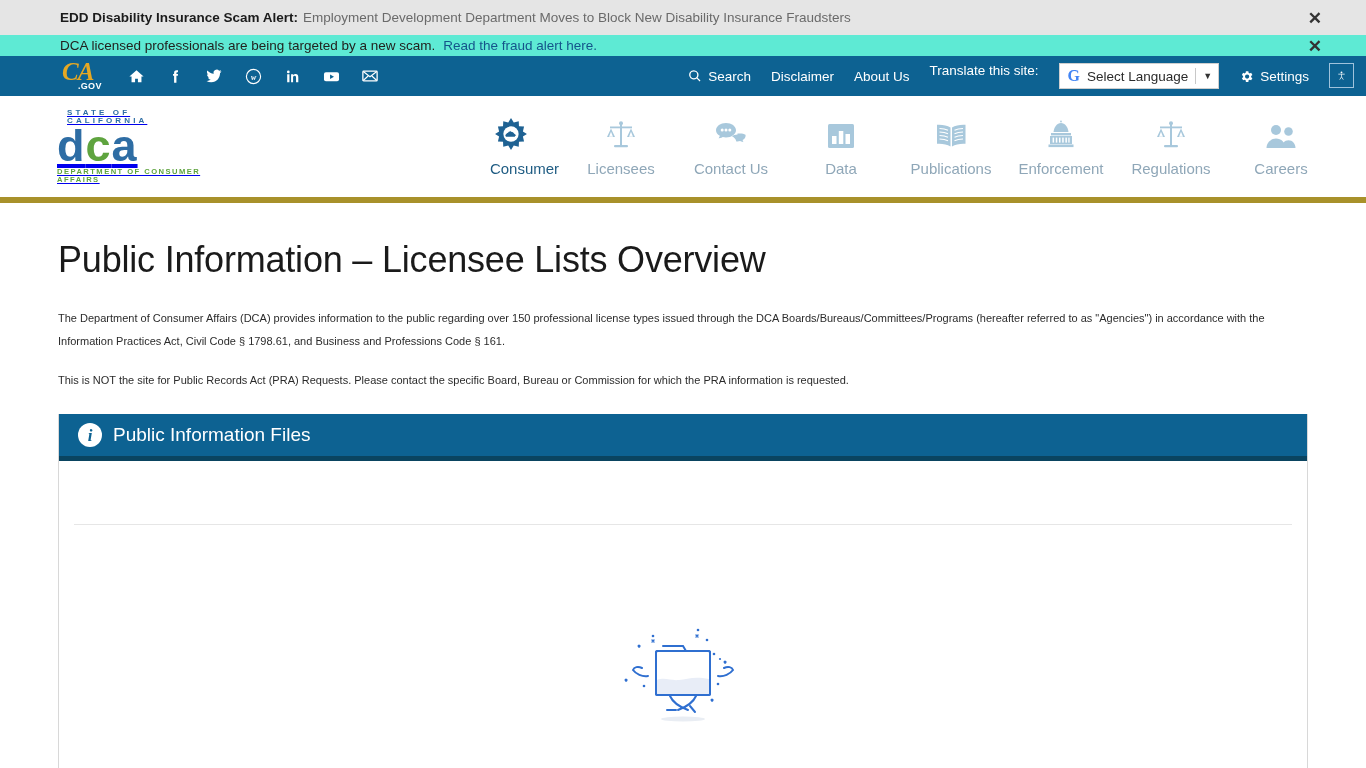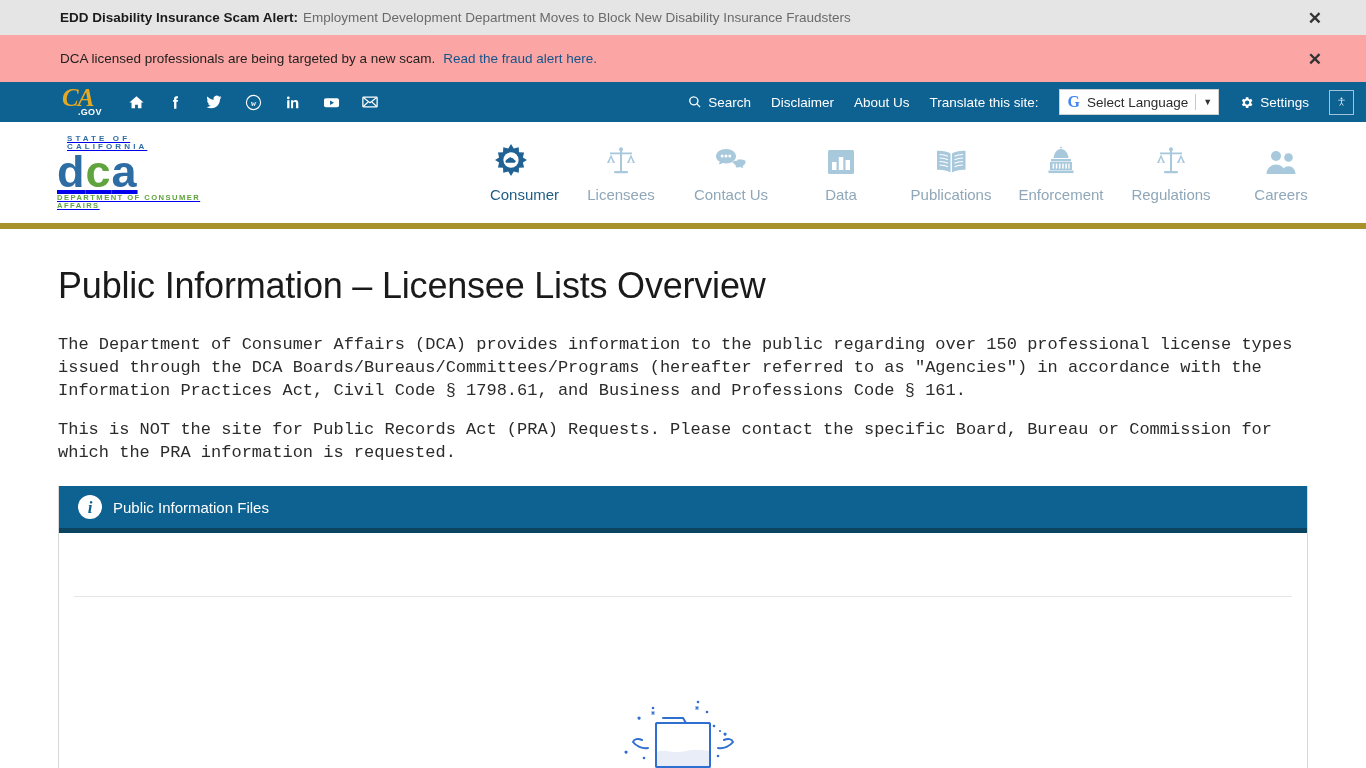--- a/index.html
+++ b/index.html
@@ -29,22 +29,22 @@
   .alert-edd .alert-lead {
     font-weight: bold;
     color: #1b1b1b;
     margin-right: 5px;
   }
   .alert-edd .alert-link {
     color: #6a6a6a;
     text-decoration: none;
   }
   .alert-dca {
-    height: 47px;
-    background: #fca5a5;
+    height: 21px;
+    background: #5eead4;
     color: #22221f;
   }
   .alert-dca .alert-link {
     color: #14548a;
     font-weight: normal;
     text-decoration: none;
     margin-left: 8px;
   }
   .alert-close {
     position: absolute;
@@ -109,21 +109,20 @@
     align-items: center;
     justify-content: center;
     width: 20px; height: 20px;
     text-decoration: none;
   }
   .social svg { display: block; fill: #fff; }
 
   .util-right {
     margin-left: auto;
     display: flex;
-    align-items: center;
     gap: 20px;
   }
   .util-link {
     color: #fff;
     text-decoration: none;
     font-size: 13.5px;
     white-space: nowrap;
     display: inline-flex;
     align-items: center;
     gap: 6px;
@@ -243,26 +242,25 @@
     padding: 0 58px;
   }
   .page-title {
     font-size: 36px;
     font-weight: normal;
     color: #1a1a1a;
     margin: 36px 0 26px 0;
     letter-spacing: -.2px;
   }
   .body-p {
-    font-size: 17px;
+    font-size: 11px;
     line-height: 23px;
     color: #2b2b2b;
     margin: 0 0 16px 0;
     max-width: 1250px;
-    font-family: Liberation Mono, monospace;
   }
 
   
   .panel {
     border: 1px solid #d8d8d8;
     border-top: none;
     background: #fff;
     margin-top: 22px;
   }
   .panel-head {
@@ -284,21 +282,21 @@
     font-style: italic;
     font-size: 17px;
     display: flex;
     align-items: center;
     justify-content: center;
     line-height: 1;
     flex: none;
   }
   .panel-title {
     color: #fff;
-    font-size: 15px;
+    font-size: 19px;
     text-align: right;
   }
   .panel-body {
     min-height: 320px;
     padding: 0 15px;
     position: relative;
   }
   .panel-divider {
     height: 1px;
     background: #e6e6e6;

